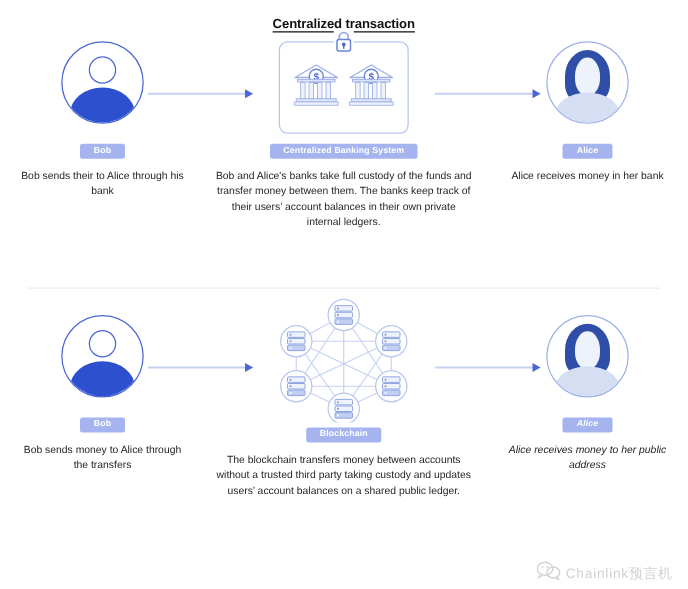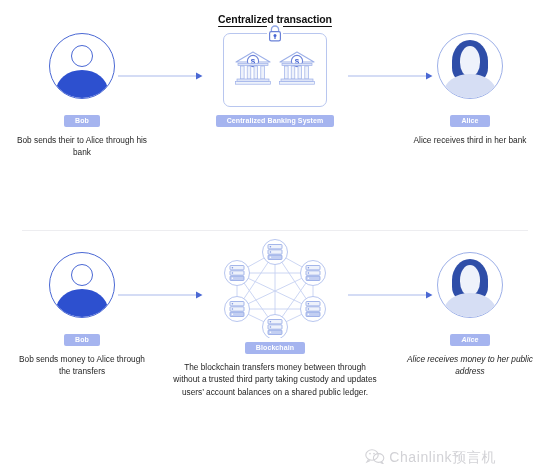--- a/index.html
+++ b/index.html
@@ -12,20 +12,21 @@
     height: 471px;
     font-family: "Liberation Sans", sans-serif;
     color: #1a1a1a;
     overflow: hidden;
     position: relative;
   }
   .diagram {
     width: 504px;
     height: 471px;
     position: relative;
+    padding-left: 42px;
   }
   .section {
     position: absolute;
     left: 0;
     width: 550px;
   }
   #section-centralized { top: 0; height: 232px; }
   #section-decentralized { top: 238px; height: 233px; }
 
   .section-title {
@@ -225,21 +226,21 @@
 
   
   .watermark {
     position: absolute;
     right: 8px;
     bottom: 4px;
     display: flex;
     align-items: center;
     gap: 4px;
     color: #d2d2d6;
-    font-size: 14px;
+    font-size: 11px;
     letter-spacing: 0.6px;
     user-select: none;
   }
   .watermark .wm-text { font-family: "Liberation Sans", sans-serif; }
 </style>
 </head>
 <body>
 
 <div class="diagram">
 
@@ -303,41 +304,42 @@
               <path d="M4.4 8 V5.6 a3.6 3.6 0 0 1 7.2 0 V8" fill="none" stroke="#8fa5e4" stroke-width="1.3"></path>
               <rect x="2.6" y="7.6" width="10.8" height="9.2" rx="1.6" fill="#ffffff" stroke="#6b82d8" stroke-width="1.2"></rect>
               <circle cx="8" cy="11.4" r="1.5" fill="#4a68d4"></circle>
               <rect x="7.4" y="11.8" width="1.2" height="3.2" fill="#4a68d4"></rect>
             </svg>
           </div>
         </div>
         <div class="badge-row">
           <span class="badge">Centralized Banking System</span>
         </div>
+        <div class="caption-wide">Bob and Alice's banks take full custody of the funds and transfer money between them. The banks keep track of their users’ account balances in their own private internal ledgers.</div>
       </div>
 
       <div class="arrow arrow-2">
         <svg width="86" height="10" viewBox="0 0 86 10">
           <line x1="0" y1="5" x2="78" y2="5" stroke="#c6d1f2" stroke-width="1.6"></line>
           <path d="M78 1.4 L84.5 5 L78 8.6 Z" fill="#4a68d4"></path>
         </svg>
       </div>
 
       <div class="col col-right">
         <div class="avatar-wrap">
           <div class="avatar alice">
             <div class="hair"></div>
             <div class="face"></div>
             <div class="body"></div>
           </div>
         </div>
         <div class="badge-row">
           <span class="badge">Alice</span>
         </div>
-        <div class="caption">Alice receives third in her bank</div>
+        <div class="caption">Alice receives money in her bank</div>
       </div>
 
     </div>
     <div class="divider"></div>
   </div>
 
   <div class="section" id="section-decentralized">
 
     <div class="row">
 
@@ -435,21 +437,21 @@
                 <circle cx="-4.6" cy="-5.3" r="0.8" fill="#7d95e0"></circle>
                 <circle cx="-4.6" cy="0" r="0.8" fill="#7d95e0"></circle>
                 <circle cx="-4.6" cy="5.3" r="0.8" fill="#ffffff"></circle>
               </g>
             </g>
           </svg>
         </div>
         <div class="badge-row">
           <span class="badge">Blockchain</span>
         </div>
-        <div class="caption-wide">The blockchain transfers money between through without a trusted third party taking custody and updates users’ account balances on a shared public ledger.</div>
+        <div class="caption-wide">The blockchain transfers money between accounts without a trusted third party taking custody and updates users’ account balances on a shared public ledger.</div>
       </div>
 
       <div class="arrow arrow-2" style="top:48px;">
         <svg width="86" height="10" viewBox="0 0 86 10">
           <line x1="0" y1="5" x2="78" y2="5" stroke="#c6d1f2" stroke-width="1.6"></line>
           <path d="M78 1.4 L84.5 5 L78 8.6 Z" fill="#4a68d4"></path>
         </svg>
       </div>
 
       <div class="col col-right" style="top:6px;font-style:italic;">

